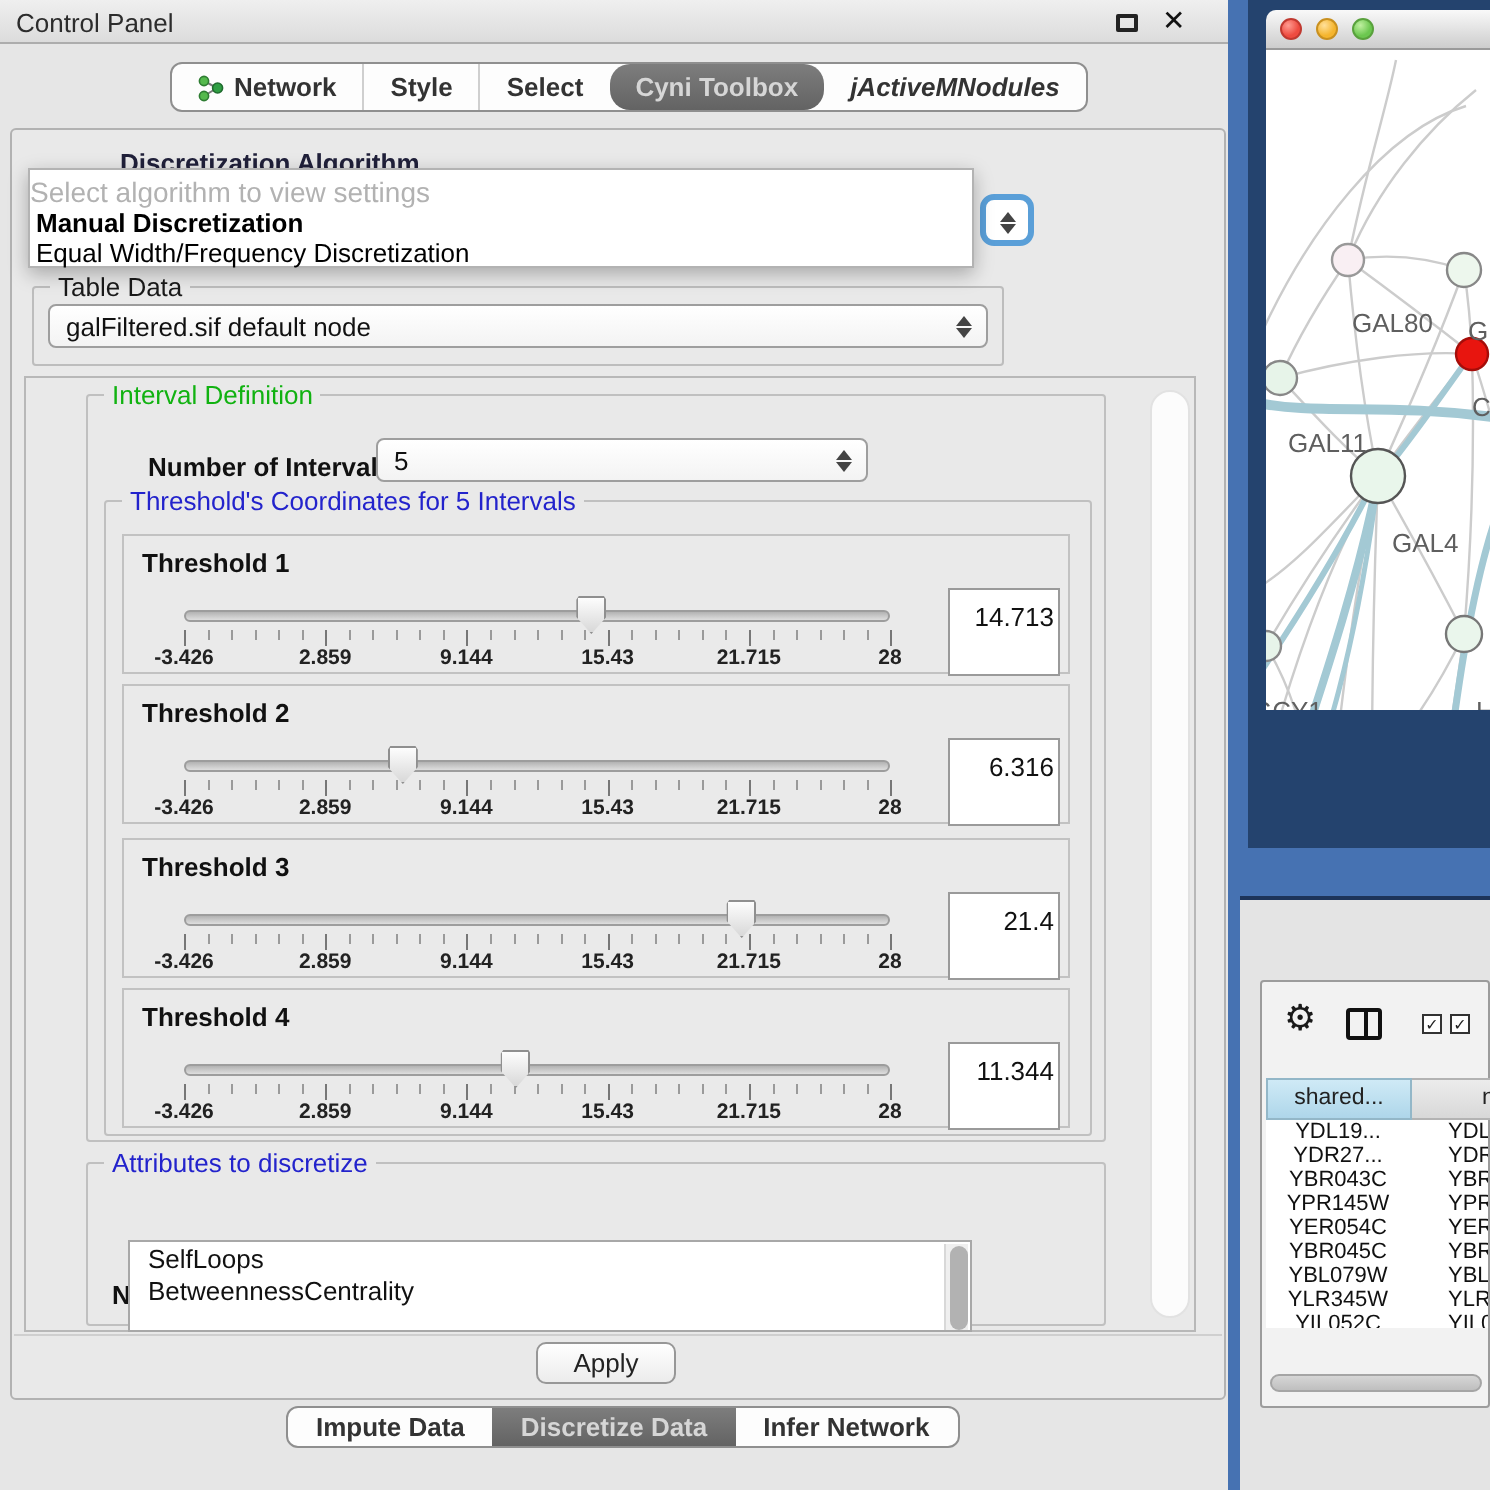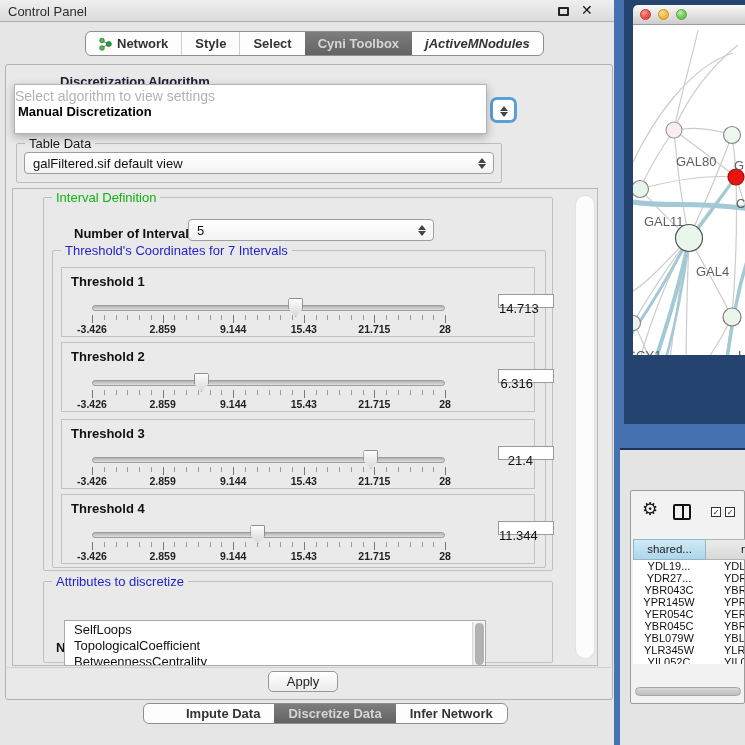--- a/index.html
+++ b/index.html
@@ -9,21 +9,21 @@
 
   
   #titlebar { left:0; top:0; width:620px; height:22px; background:linear-gradient(#efefef,#dcdcdc); border-bottom:1px solid #ad ad; border-bottom:1px solid #adadad; }
   #titlebar .title { left:8px; top:4px; font-size:13px; color:#2c2c2c; }
   #float-btn { left:558px; top:7px; width:11px; height:9px; border:2px solid #222; border-radius:1px; background:transparent; }
   #close-btn { left:581px; top:2px; font-size:14px; font-weight:bold; color:#111; }
 
   #top-tabs { left:85px; top:31px; height:25px; display:flex; border:1px solid #8f8f8f; border-radius:6px; background:#fdfdfd; overflow:hidden; }
   .ttab { font-size:13px; font-weight:bold; color:#333; line-height:23px; padding:0 13px; white-space:nowrap; border-left:1px solid #cfcfcf; display:flex; align-items:center; gap:5px; }
   .ttab:first-child { border-left:none; }
-  .ttab.sel { background:linear-gradient(#7d7d7d,#636363); color:#d6d6d6; border-left:none; }
+  .ttab.sel { background:linear-gradient(#7d7d7d,#636363); color:#d6d6d6; border-left:none;border-radius:10px; }
   .ttab.after-sel { border-left:none;font-style:italic; }
 
   #outer-panel { left:5px; top:64px; width:608px; height:636px; background:#e9e9e9; border:1px solid #b2b2b2; border-radius:3px; }
 
   .group { position:absolute; border:1px solid #bdbdbd; border-radius:2px; }
   .legend { position:absolute; top:-8px; left:8px; background:#e9e9e9; padding:0 4px; font-size:13px; line-height:15px; white-space:nowrap; }
   .legend.green { color:#11b211; }
   .legend.blue { color:#2323cc; }
 
   #algo-sliver { left:24px; top:74px; height:10px; overflow:hidden; font-size:13px; font-weight:bold; color:#20203a;padding-left:36px; }
@@ -59,33 +59,33 @@
   .tpanel .tlabel { position:absolute; left:9px; top:6px; font-size:13px; font-weight:bold; color:#111; }
   .track { position:absolute; left:30px; top:37px; width:353px; height:6px; background:linear-gradient(#b3b3b3,#dedede); border:1px solid #9d9d9d; border-radius:4px; }
   .sliderzone { position:absolute; left:30px; top:0; width:353px; height:70px; }
   .thumb { position:absolute; top:30px; width:15px; height:19px; margin-left:-7.5px; background:linear-gradient(#fdfdfd,#d8d8d8); border:1px solid #8f8f8f; clip-path:polygon(8% 0,92% 0,100% 10%,100% 55%,50% 100%,0 55%,0 10%); }
   .ticks { position:absolute; left:30px; top:47px; width:354px; height:5px;
      background-image:repeating-linear-gradient(90deg,#9a9a9a 0 1px,transparent 1px 11.77px); }
   .majorticks { position:absolute; left:30px; top:47px; width:354px; height:8px;
      background-image:repeating-linear-gradient(90deg,#777 0 1px,transparent 1px 70.6px); }
   .scale { position:absolute; left:30px; top:55px; width:353px; height:12px;text-align:right; }
   .scale span { position:absolute; transform:translateX(-50%); font-size:10.5px; font-weight:bold; color:#222; white-space:nowrap; }
-  .vbox { position:absolute; left:412px; top:26px; width:56px; height:14px; background:#fff; border:1px solid #9a9a9a; font-size:13px; color:#111; text-align:right; line-height:28px; padding-right:20px;margin-left:24px; }
+  .vbox { position:absolute; left:412px; top:26px; width:56px; height:44px; background:#fff; border:1px solid #9a9a9a; font-size:13px; color:#111; text-align:right; line-height:28px; padding-right:2px; }
 
   #attr-group { left:30px; top:392px; width:510px; height:82px; border:1px solid #c0c0c0; }
   #num-attr-label { left:12px; top:14px; font-size:13px; font-weight:bold; color:#111;margin-top:44px; }
   #attr-list { left:20px; top:38px; width:422px; height:46px; background:#fff; border:1px solid #a8a8a8; overflow:hidden; }
   #attr-list .item { position:relative; font-size:13px; color:#111; padding:1px 0 1px 9px; height:16px; white-space:nowrap; }
   #attr-scroll { position:absolute; right:1px; top:1px; width:12px; height:44px; background:#efefef; border-left:1px solid #d8d8d8; }
   #attr-thumb { position:absolute; left:1.5px; top:1px; width:9px; height:42px; background:#b2b2b2; border-radius:5px; }
 
   #panel-sep { left:7px; top:667px; width:604px; height:1px; background:#cfcfcf; }
   #apply-btn { left:268px; top:671px; width:70px; height:21px; background:linear-gradient(#ffffff,#ececec); border:1px solid #979797; border-radius:5px; font-size:13px; color:#222; text-align:center; line-height:19px; }
 
-  #bottom-tabs { left:143px; top:703px; height:21px; display:flex; border:1px solid #8f8f8f; border-radius:6px; background:#fdfdfd; overflow:hidden;padding-left:28px; }
+  #bottom-tabs { left:143px; top:703px; height:21px; display:flex; border:1px solid #8f8f8f; border-radius:6px; background:#fdfdfd; overflow:hidden; }
   .btab { font-size:13px; font-weight:bold; color:#333; line-height:19px; padding:0 14px; white-space:nowrap; border-left:1px solid #cfcfcf; }
   .btab:first-child { border-left:none; }
   .btab.sel { background:linear-gradient(#7d7d7d,#636363); color:#d6d6d6; border-left:none; }
   .btab.after-sel { border-left:none; }
 
   
   #desktop { left:614px; top:0; width:131px; height:745px; background:#4672b2; }
   #net-window { left:624px; top:0; width:121px; height:424px; background:#24436e; }
   #net-titlebar { left:9px; top:5px; width:112px; height:20px; background:linear-gradient(#f9f9f9,#cdcdcd); border-bottom:1px solid #9a9a9a; border-top-left-radius:5px; }
   .light { position:absolute; top:4px; width:11px; height:11px; border-radius:50%; }
@@ -155,26 +155,27 @@
 <div class="abs" id="focus-combo">
   <span class="spin abs">
       <i class="up"></i>
       <i class="dn"></i>
     </span>
 </div>
 
 <div class="abs" id="algo-popup">
   <div class="abs hint">Select algorithm to view settings</div>
   <div class="abs opt1">Manual Discretization</div>
+  <div class="abs opt2">Equal Width/Frequency Discretization</div>
 </div>
 
 <div class="abs group" id="table-data-group">
   <div class="legend" style="color:#1a1a1a;">Table Data</div>
   <div class="combo" id="table-data-combo">
-    <span class="val">galFiltered.sif default view</span>
+    <span class="val">galFiltered.sif default node</span>
     <span class="spin">
         <i class="up"></i>
         <i class="dn"></i>
       </span>
   </div>
 </div>
 
 <div class="abs" id="main-inset">
 
   <div class="abs" id="v-scroll-track">
@@ -186,21 +187,21 @@
     <div class="abs" id="noi-label">Number of Intervals</div>
     <div class="combo" id="noi-combo">
       <span class="val">5</span>
       <span class="spin">
           <i class="up"></i>
           <i class="dn"></i>
         </span>
     </div>
 
     <div class="abs group" id="thresh-group">
-      <div class="legend blue">Threshold's Coordinates for 7 Intervals</div>
+      <div class="legend blue">Threshold's Coordinates for 5 Intervals</div>
 
       <div class="tpanel" style="top:16px">
         <div class="tlabel">Threshold 1</div>
         <div class="track"></div>
         <div class="ticks"></div>
         <div class="majorticks"></div>
         <div class="sliderzone">
             <div class="thumb" style="left: 57.7%;"></div>
           </div>
         <div class="scale">
@@ -271,21 +272,20 @@
         <div class="vbox">11.344</div>
       </div>
     </div>
   </div>
 
   <div class="abs group" id="attr-group">
     <div class="legend blue">Attributes to discretize</div>
     <div class="abs" id="num-attr-label">Numerical Attributes</div>
     <div class="abs" id="attr-list">
       <div class="item">SelfLoops</div>
-      <div class="item">TopologicalCoefficient</div>
       <div class="item">BetweennessCentrality</div>
       <div id="attr-scroll">
           <div id="attr-thumb"></div>
         </div>
     </div>
   </div>
 </div>
 
 <div class="abs" id="panel-sep"></div>
 <div class="abs" id="apply-btn">Apply</div>

